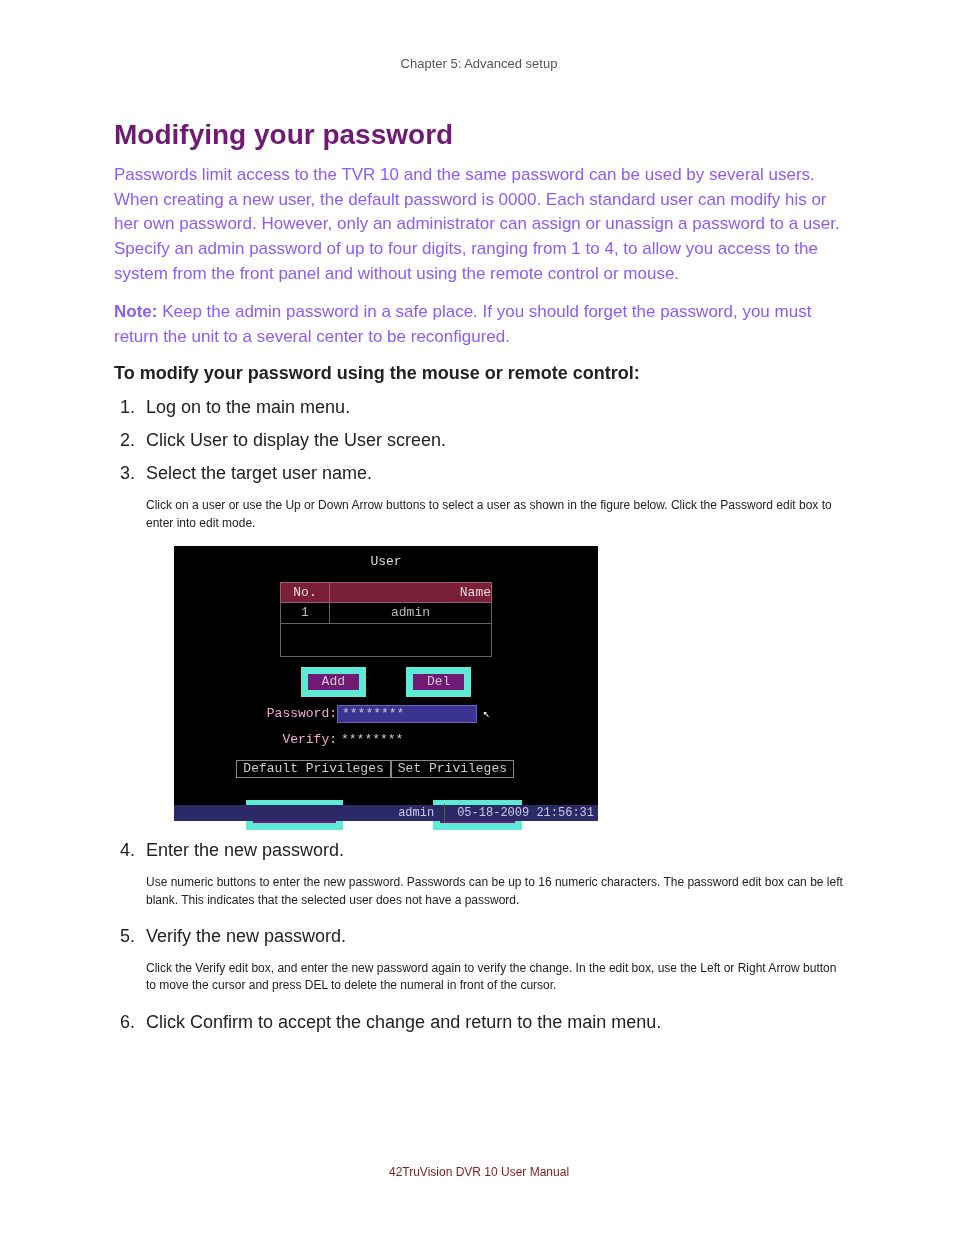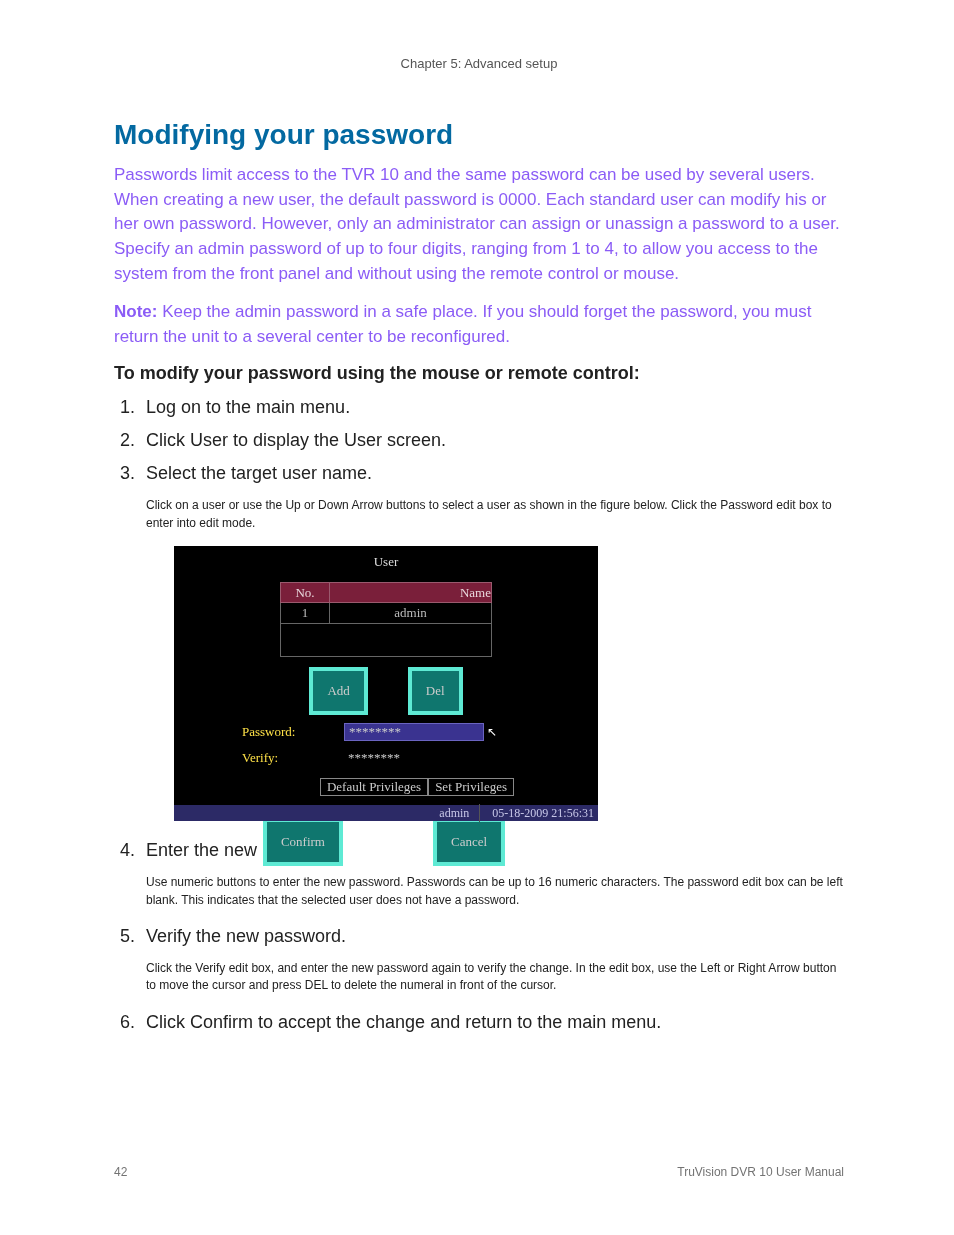--- a/index.html
+++ b/index.html
@@ -19,21 +19,21 @@
   }
   .chapter-header {
     font-size: 13px;
     color: #555;
     margin-bottom: 48px;
     text-align: center;
   }
   h1.section-title {
     font-size: 28px;
     font-weight: 600;
-    color: #0369a1;
+    color: #701a75;
     margin: 0 0 12px 0;
   }
   p.body {
     font-size: 17px;
     line-height: 1.45;
     margin: 4px 0 14px 0;
     color: #8b5cf6;
   }
   p.body .bold, .bold {
     font-weight: 700;
@@ -57,21 +57,21 @@
     margin: 10px 0 14px 0;
     font-size: 12px;
     line-height: 1.45;
   }
   
   .dvr {
     width: 424px;
     height: 275px;
     background: #000;
     margin: 10px 0 16px 28px;
-    font-family: Liberation Serif, serif;
+    font-family: Liberation Mono, monospace;
     color: #d0d0d0;
     font-size: 13px;
     position: relative;
     box-sizing: border-box;
   }
   .dvr-title {
     text-align: center;
     padding: 6px 0 4px 0;
     color: #ddd;
   }
@@ -116,36 +116,37 @@
     border: 1px solid #666;
     border-top: none;
   }
   .dvr-btn-row {
     display: flex;
     justify-content: center;
     gap: 40px;
     margin: 10px 0 6px 0;
   }
   .dvr-btn {
-    border: 4px solid #5eead4;
-    padding: 12px 14px;
+    border: 7px solid #5eead4;
+    padding: 0 14px;
     height: 16px;
     line-height: 15px;
     color: #ccc;
-    background: #0f766e;
+    background: #701a75;
   }
   .dvr-field-row {
     display: flex;
     align-items: center;
     margin: 7px 0 0 68px;
   }
   .dvr-field-row .lbl {
     width: 95px;
-    padding-right: 7px;
-    color: #fde047;
+    text-align: right;
+    padding-right: 0;
+    color: #f9a8d4;
   }
   .dvr-field-row .val {
     width: 130px;
     height: 16px;
     line-height: 15px;
     padding: 0 4px;
     color: #ccc;
     position: relative;
   }
   .dvr-field-row .val.active {
@@ -196,23 +197,23 @@
     border-right: 1px solid #555;
     padding-right: 10px;
   }
   
   .footer {
     position: absolute;
     left: 114px;
     right: 110px;
     bottom: 56px;
     display: flex;
-    justify-content: space-between;
+    justify-content: center;
     font-size: 12px;
-    color: #737373;
+    color: #7f1d1d;
   }
 </style>
 </head>
 <body>
 
 <div class="page">
 
   <div class="chapter-header">Chapter 5: Advanced setup</div>
 
   <h1 class="section-title">Modifying your password</h1>

